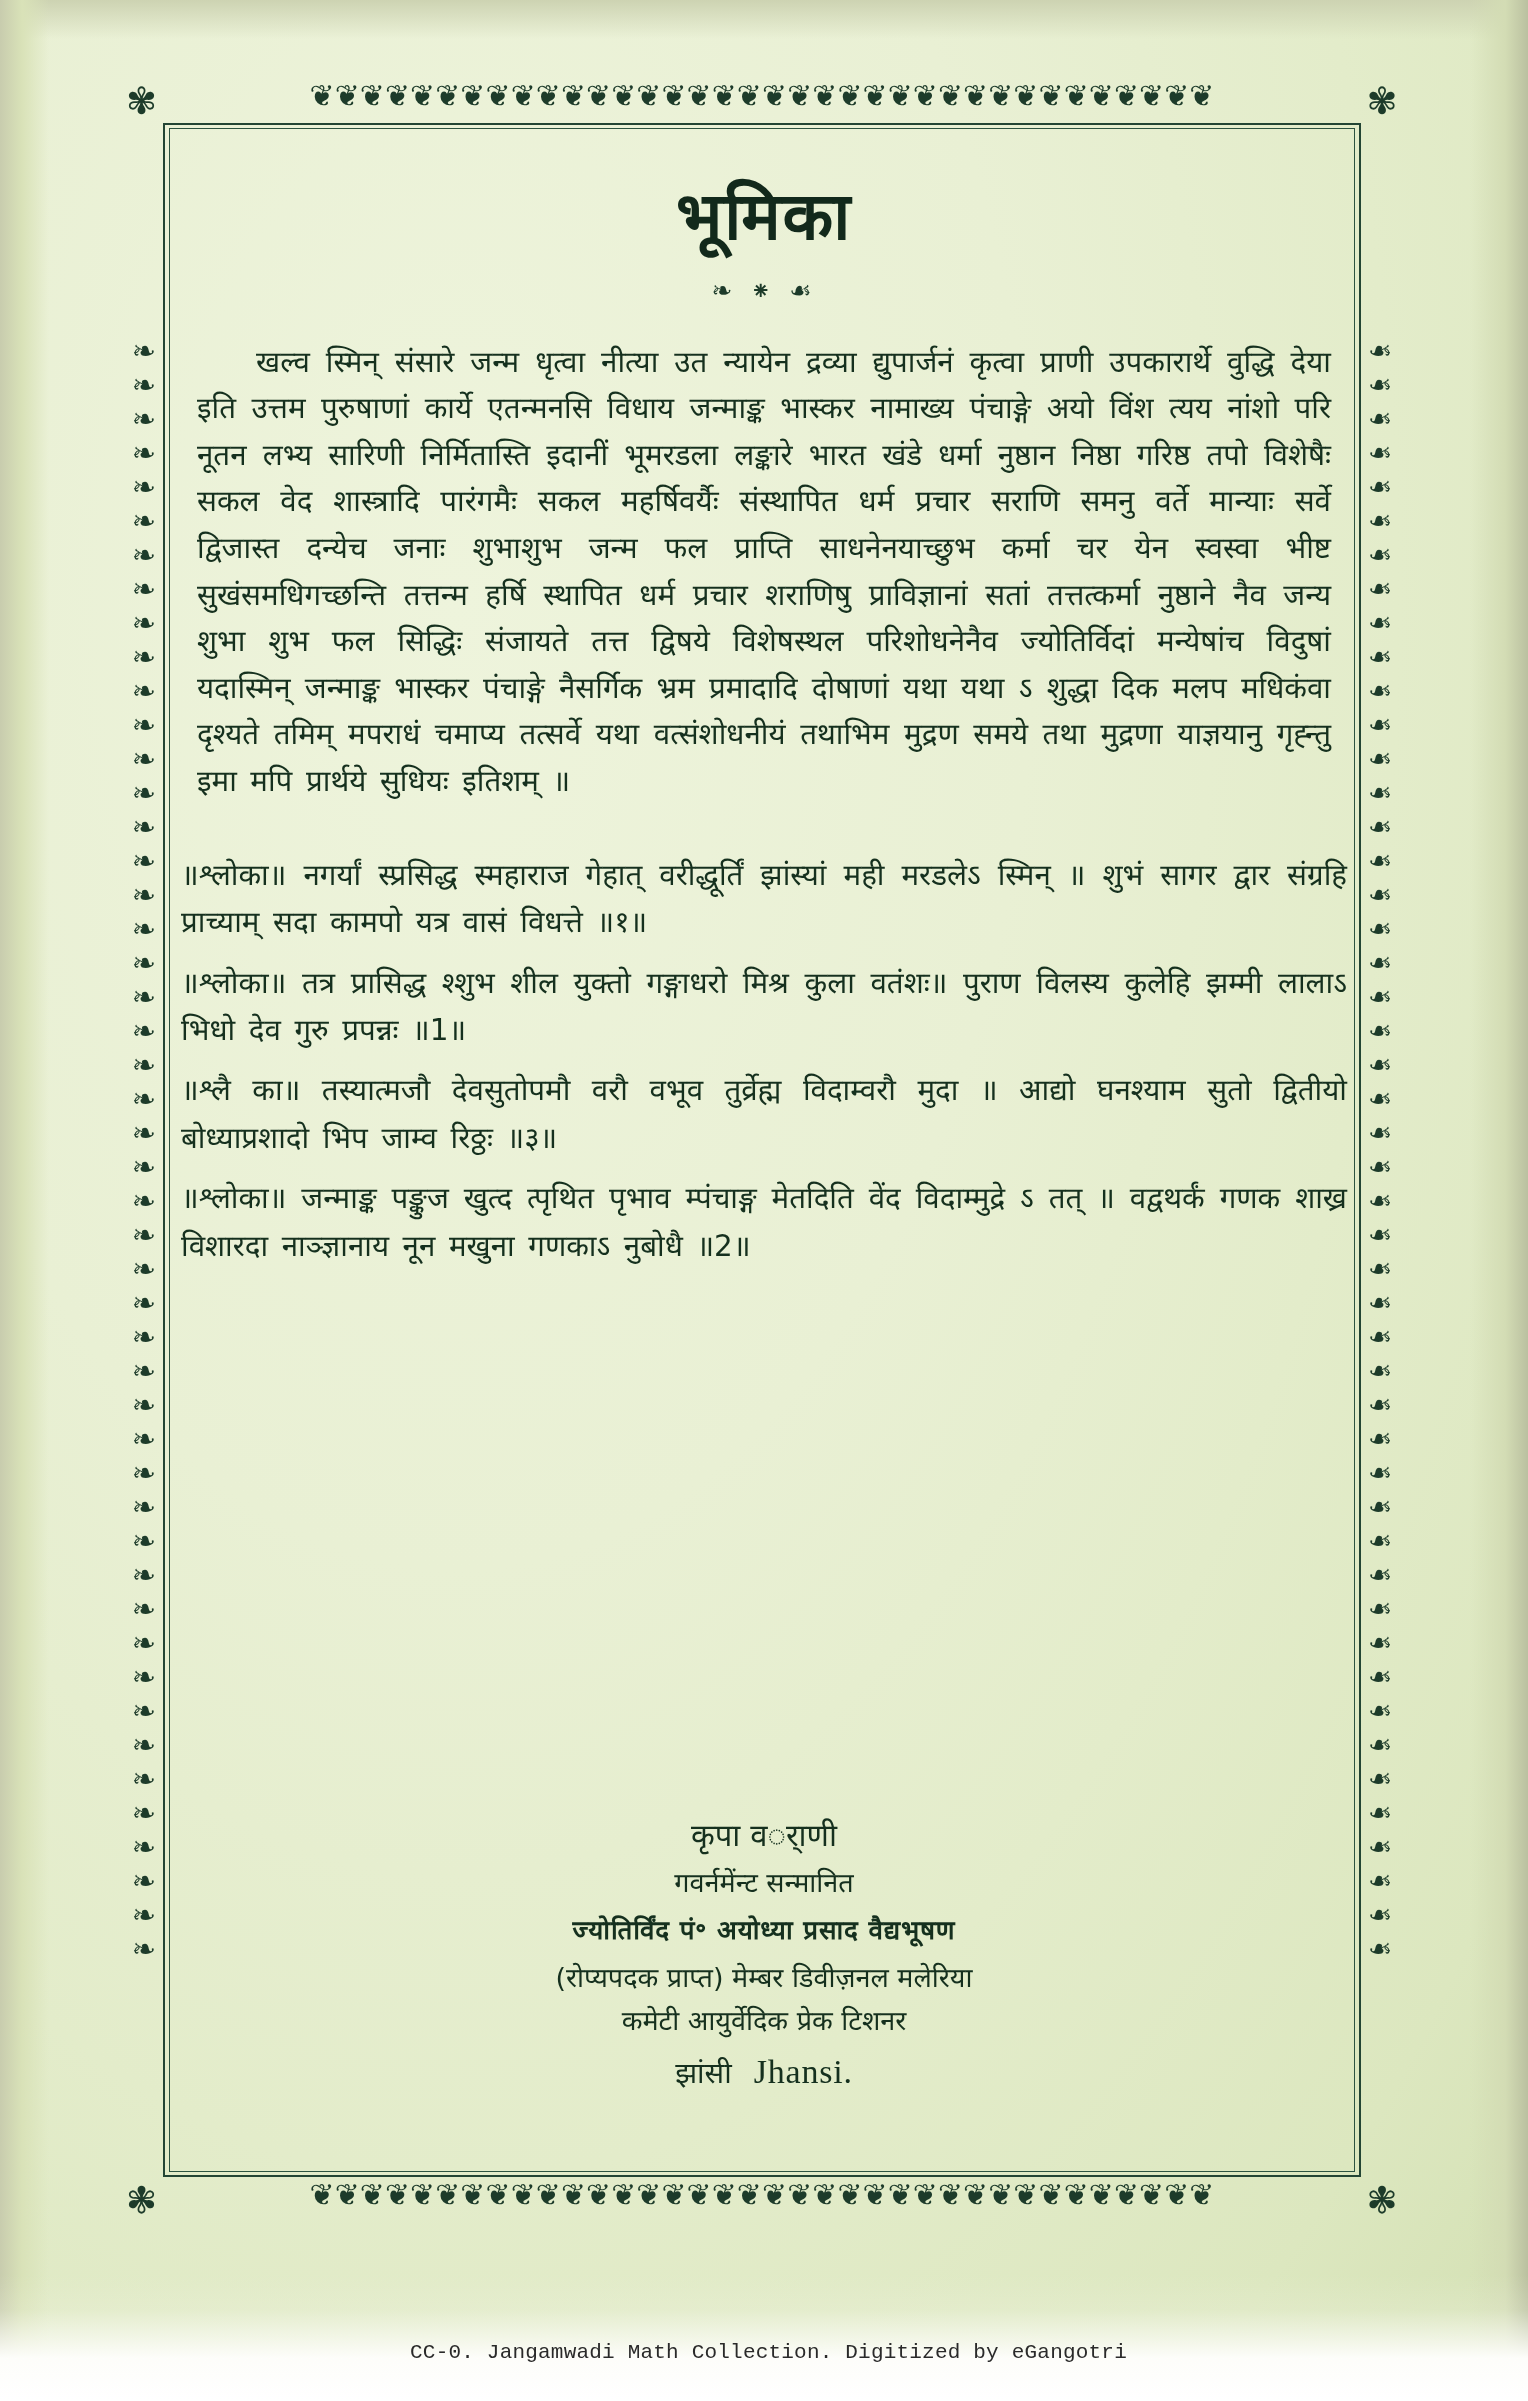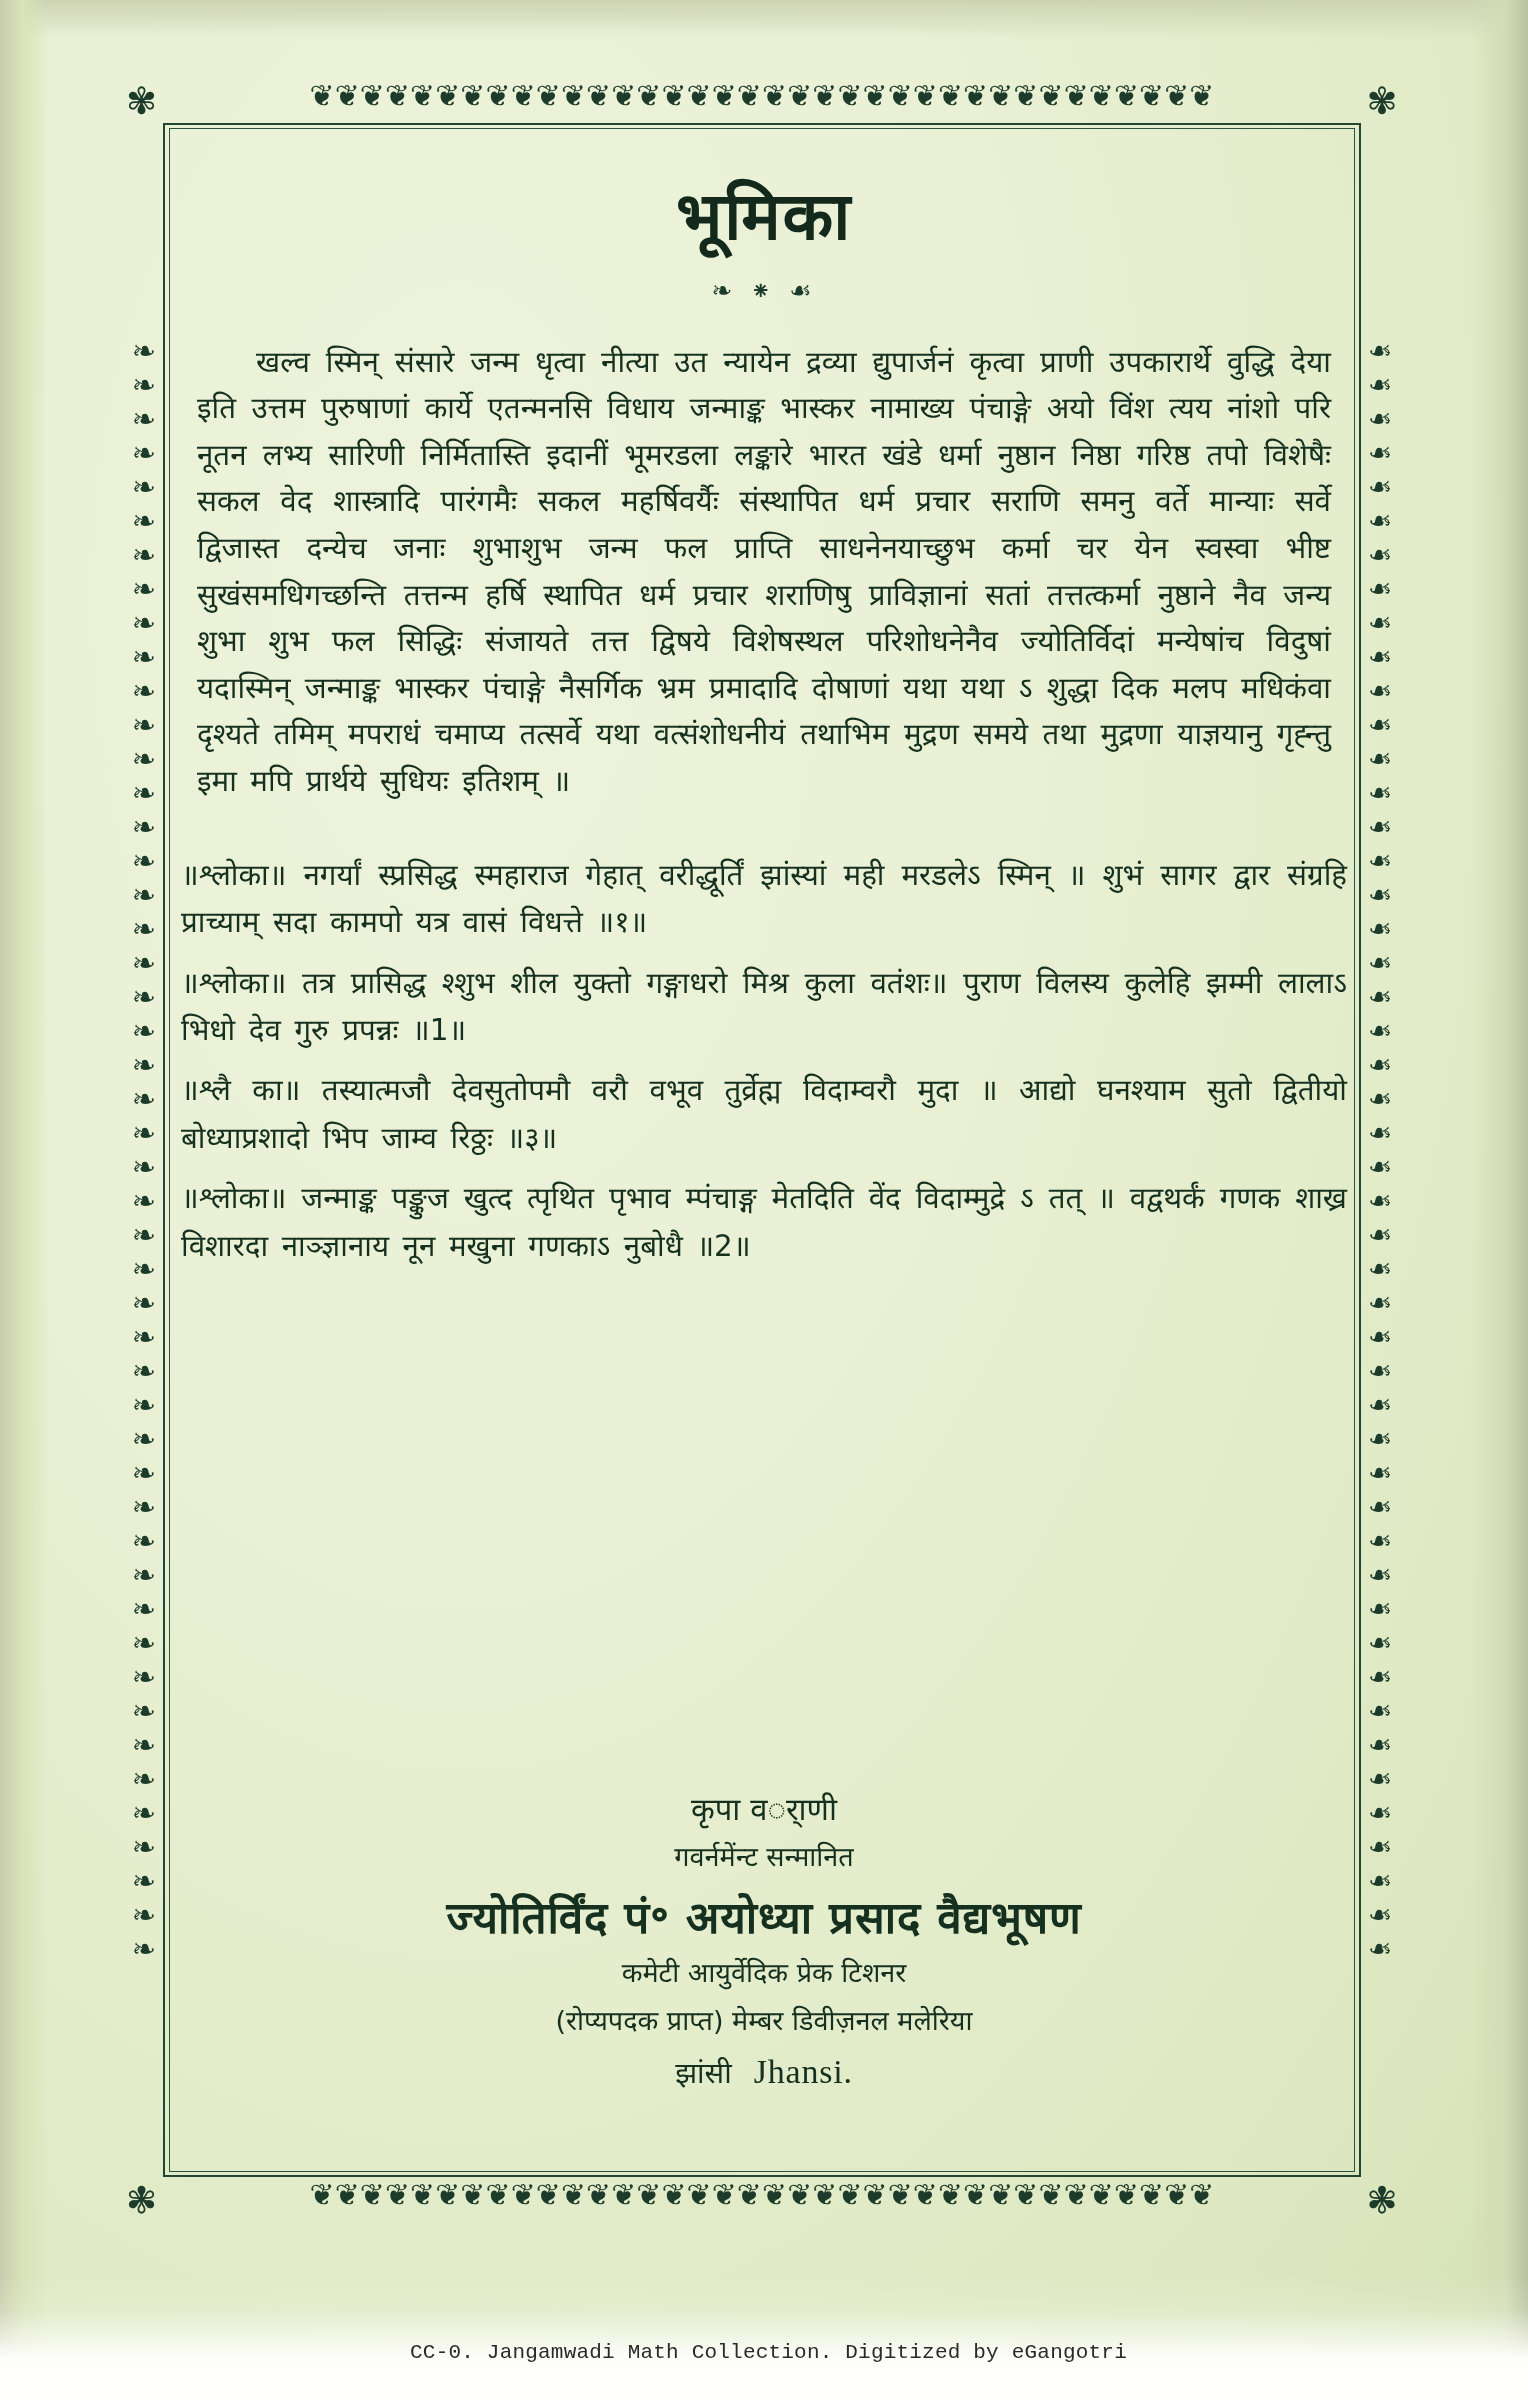--- a/index.html
+++ b/index.html
@@ -185,21 +185,21 @@
     position: absolute;
     left: 0;
     right: 0;
     bottom: 59px;
     text-align: center;
     color: #15301e;
   }
   .colo-line { margin: 0; line-height: 1.45; }
   #colo-1 { font-size: 31px; margin-top: 44px; }
   #colo-2 { font-size: 27px; margin-top: 5px; }
-  #colo-3 { font-size: 44px; font-weight: 700; margin-top: 10px; letter-spacing: 0.8px; }
+  #colo-3 { font-size: 26px; font-weight: 700; margin-top: 10px; letter-spacing: 0.8px; }
   #colo-4 { font-size: 27px; margin-top: 8.4px; }
   #colo-5 { font-size: 27px; margin-top: 3.4px; }
   #colo-6 { font-size: 29px; margin-top: 6.7px; }
   #colo-6 .jhansi {
     font-family: "Liberation Serif", serif;
     font-size: 34px;
     letter-spacing: 0.8px;
     margin-left: 22px;
   }
   
@@ -251,22 +251,22 @@
       <p class="verse">॥श्लोका॥ नगर्यां स्प्रसिद्ध स्महाराज गेहात् वरीद्धूर्तिं झांस्यां मही मरडलेऽ स्मिन् ॥ शुभं सागर द्वार संग्रहि प्राच्याम् सदा कामपो यत्र वासं विधत्ते ॥१॥</p>
       <p class="verse">॥श्लोका॥ तत्र प्रासिद्ध श्शुभ शील युक्तो गङ्गाधरो मिश्र कुला वतंशः॥ पुराण विलस्य कुलेहि झम्मी लालाऽ भिधो देव गुरु प्रपन्नः ॥1॥</p>
       <p class="verse">॥श्लै का॥ तस्यात्मजौ देवसुतोपमौ वरौ वभूव तुर्व्रेह्म विदाम्वरौ मुदा ॥ आद्यो घनश्याम सुतो द्वितीयो बोध्याप्रशादो भिप जाम्व रिठ्ठः ॥३॥</p>
       <p class="verse">॥श्लोका॥ जन्माङ्क पङ्कुज खुत्द त्पृथित पृभाव म्पंचाङ्ग मेतदिति वेंद विदाम्मुद्रे ऽ तत् ॥ वद्वथर्कं गणक शाख्र विशारदा नाञ्ज्ञानाय नून मखुना गणकाऽ नुबोधै ॥2॥</p>
     </div>
 
     <div id="colophon">
       <p class="colo-line" id="colo-1">कृपा वर्ाणी</p>
       <p class="colo-line" id="colo-2">गवर्नमेंन्ट सन्मानित</p>
       <p class="colo-line" id="colo-3">ज्योतिर्विंद पं॰ अयोध्या प्रसाद वैद्यभूषण</p>
+      <p class="colo-line" id="colo-4">(रोप्यपदक प्राप्त) मेम्बर डिवीज़नल मलेरिया</p>
       <p class="colo-line" id="colo-5">कमेटी आयुर्वेदिक प्रेक टिशनर</p>
-      <p class="colo-line" id="colo-4">(रोप्यपदक प्राप्त) मेम्बर डिवीज़नल मलेरिया</p>
       <p class="colo-line" id="colo-6">
         <span>झांसी</span><span class="jhansi">Jhansi.</span>
       </p>
     </div>
 
   </div>
 
   <div id="footer-credit">CC-0. Jangamwadi Math Collection. Digitized by eGangotri</div>
 
 </div>

